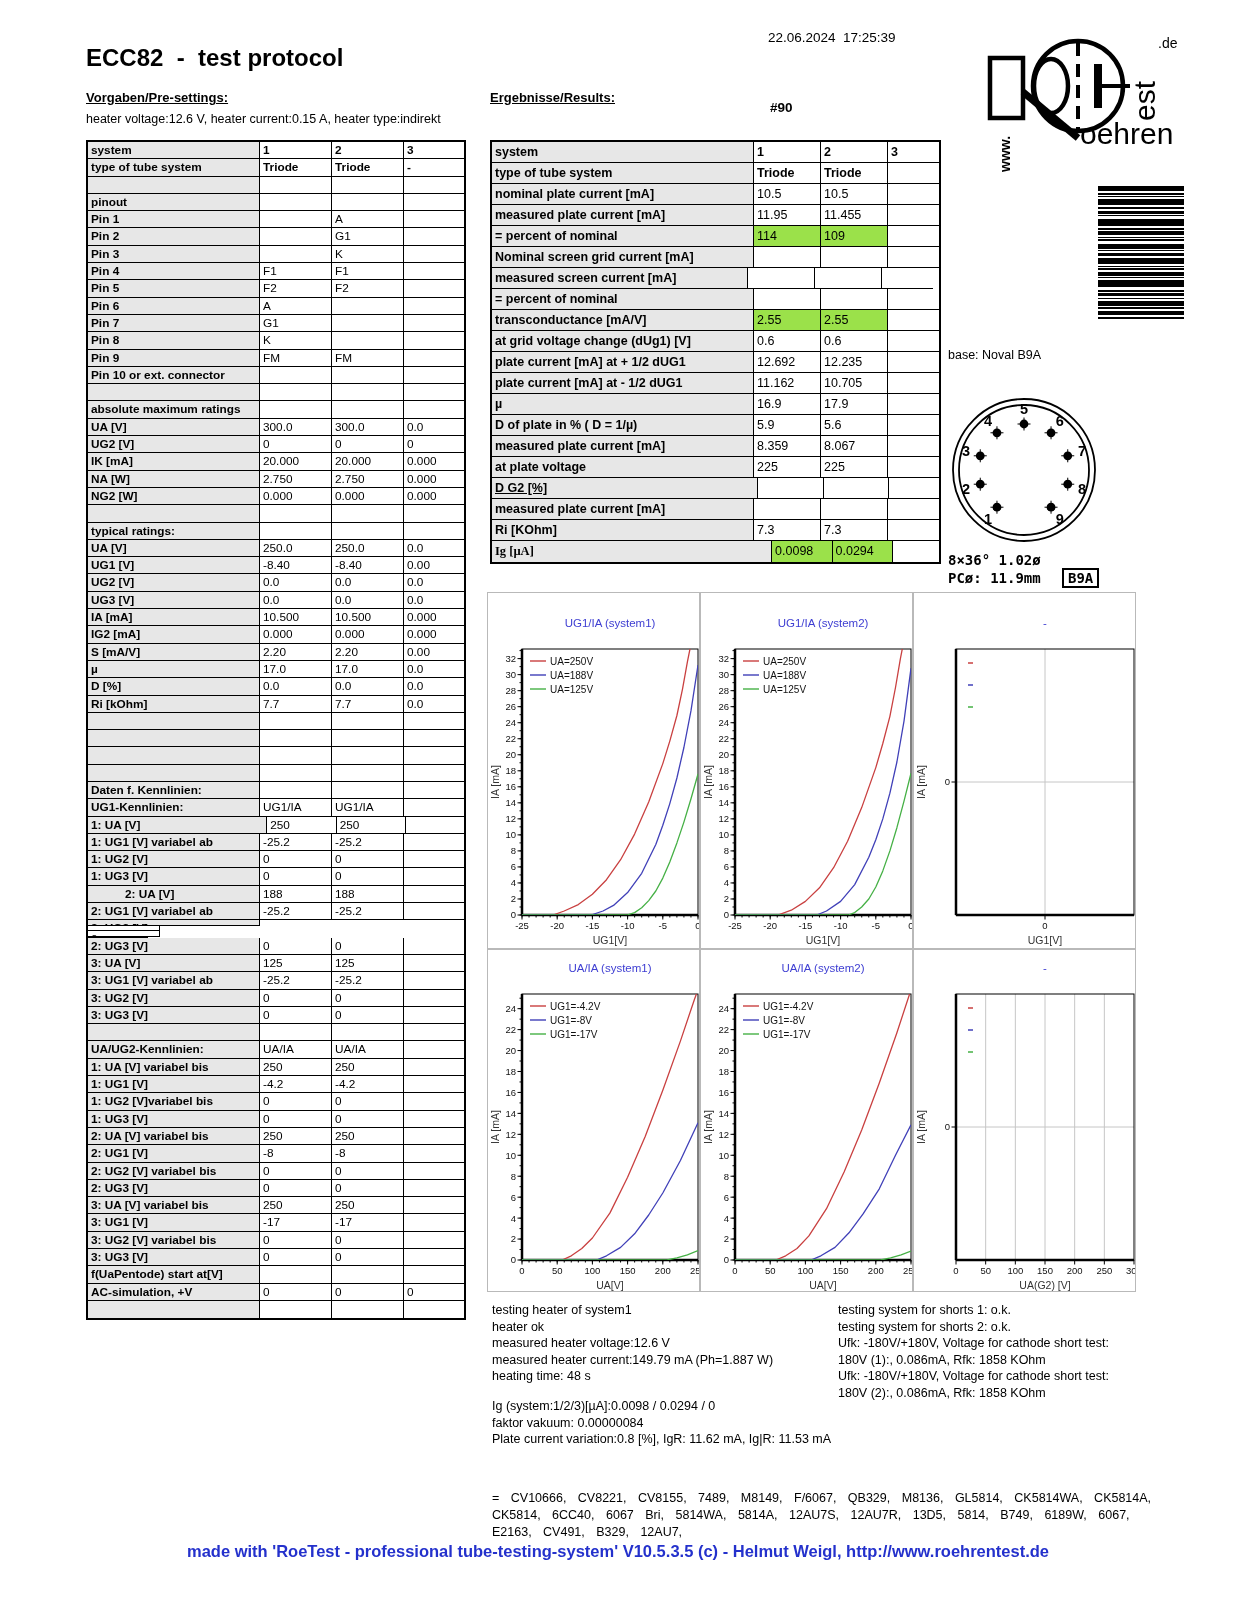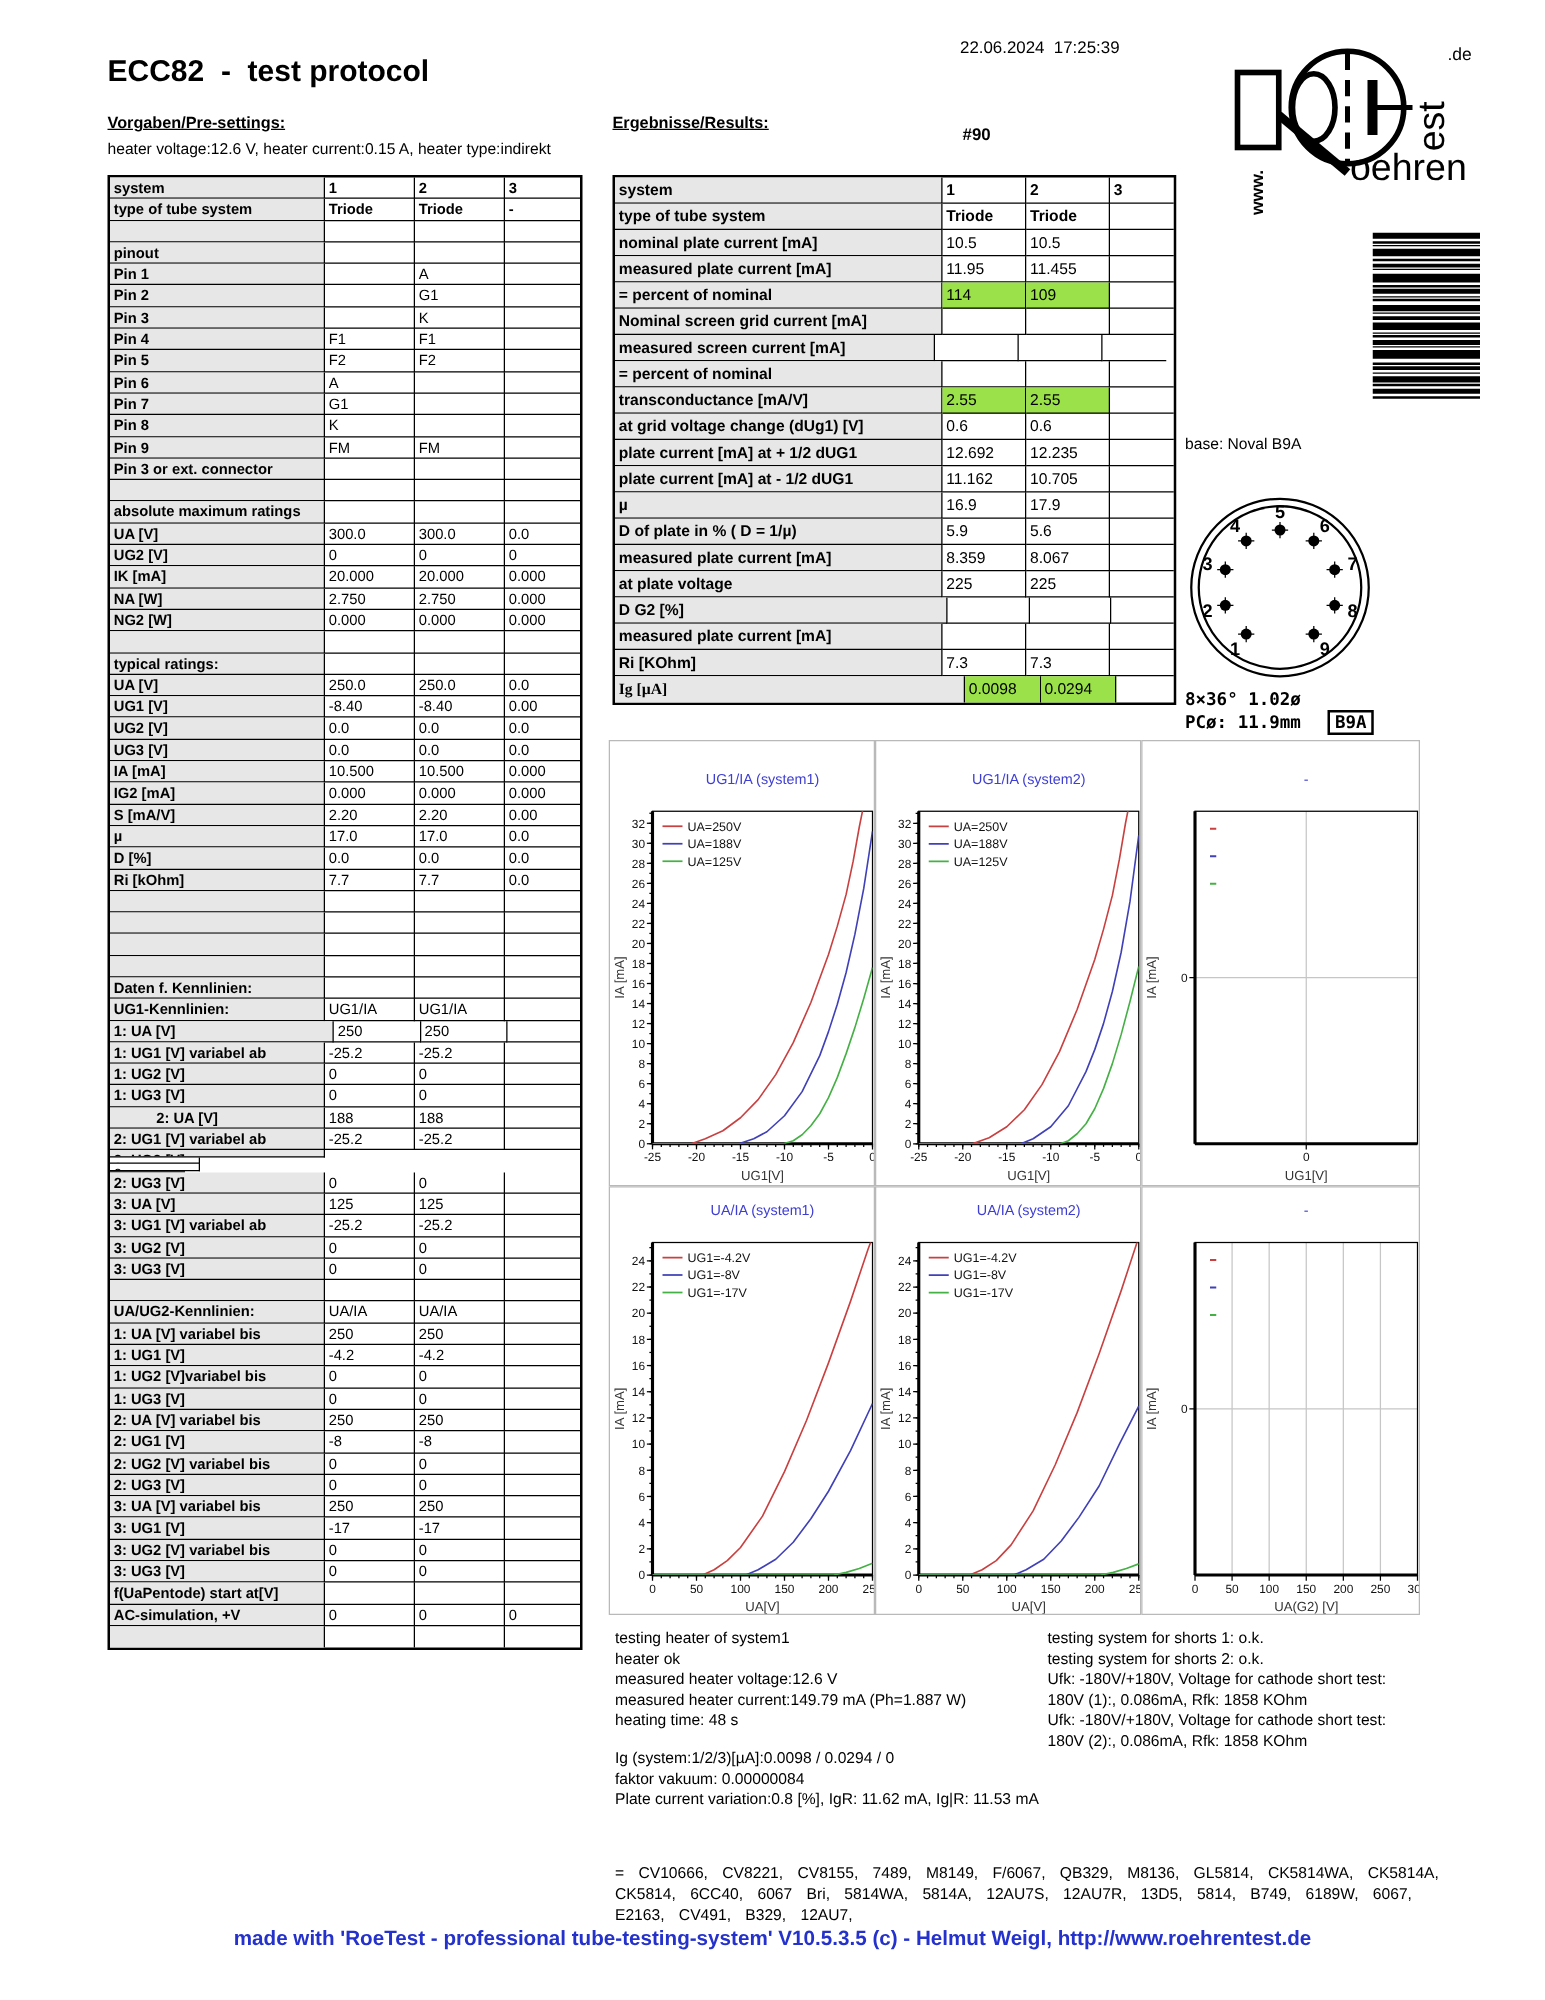--- a/index.html
+++ b/index.html
@@ -155,21 +155,21 @@
         <div class="tcell" style="width: 72px; line-height: 16.3px;"></div>
         <div class="tcell" style="width: 60px; line-height: 16.3px;"></div>
       </div>
       <div class="trow" style="height: 17.3px;">
         <div class="tcell lbl" style="width: 172px; line-height: 16.3px;">Pin 9</div>
         <div class="tcell" style="width: 72px; line-height: 16.3px;">FM</div>
         <div class="tcell" style="width: 72px; line-height: 16.3px;">FM</div>
         <div class="tcell" style="width: 60px; line-height: 16.3px;"></div>
       </div>
       <div class="trow" style="height: 17.3px;">
-        <div class="tcell lbl" style="width: 172px; line-height: 16.3px;">Pin 3 or ext. connector</div>
+        <div class="tcell lbl" style="width: 172px; line-height: 16.3px;">Pin 10 or ext. connector</div>
         <div class="tcell" style="width: 72px; line-height: 16.3px;"></div>
         <div class="tcell" style="width: 72px; line-height: 16.3px;"></div>
         <div class="tcell" style="width: 60px; line-height: 16.3px;"></div>
       </div>
       <div class="trow" style="height: 17.3px;">
         <div class="tcell lbl" style="width: 172px; line-height: 16.3px;"></div>
         <div class="tcell" style="width: 72px; line-height: 16.3px;"></div>
         <div class="tcell" style="width: 72px; line-height: 16.3px;"></div>
         <div class="tcell" style="width: 60px; line-height: 16.3px;"></div>
       </div>
@@ -583,21 +583,21 @@
         <div class="tcell" style="width: 67px; line-height: 20px;">8.067</div>
         <div class="tcell" style="width: 51px; line-height: 20px;"></div>
       </div>
       <div class="trow" style="height: 21px;">
         <div class="tcell lbl" style="width: 262px; line-height: 20px;">at plate voltage</div>
         <div class="tcell" style="width: 67px; line-height: 20px;">225</div>
         <div class="tcell" style="width: 67px; line-height: 20px;">225</div>
         <div class="tcell" style="width: 51px; line-height: 20px;"></div>
       </div>
       <div class="trow" style="height: 21px;">
-        <div class="tcell lbl" style="width: 272px; line-height: 20px;">D G2 [%]</div>
+        <div class="tcell lbl" style="width: 272px; line-height: 20px; text-decoration: underline;">D G2 [%]</div>
         <div class="tcell" style="width: 67px; line-height: 20px;"></div>
         <div class="tcell" style="width: 67px; line-height: 20px;"></div>
         <div class="tcell" style="width: 51px; line-height: 20px;"></div>
       </div>
       <div class="trow" style="height: 21px;">
         <div class="tcell lbl" style="width: 262px; line-height: 20px;">measured plate current [mA]</div>
         <div class="tcell" style="width: 67px; line-height: 20px;"></div>
         <div class="tcell" style="width: 67px; line-height: 20px;"></div>
         <div class="tcell" style="width: 51px; line-height: 20px;"></div>
       </div>

